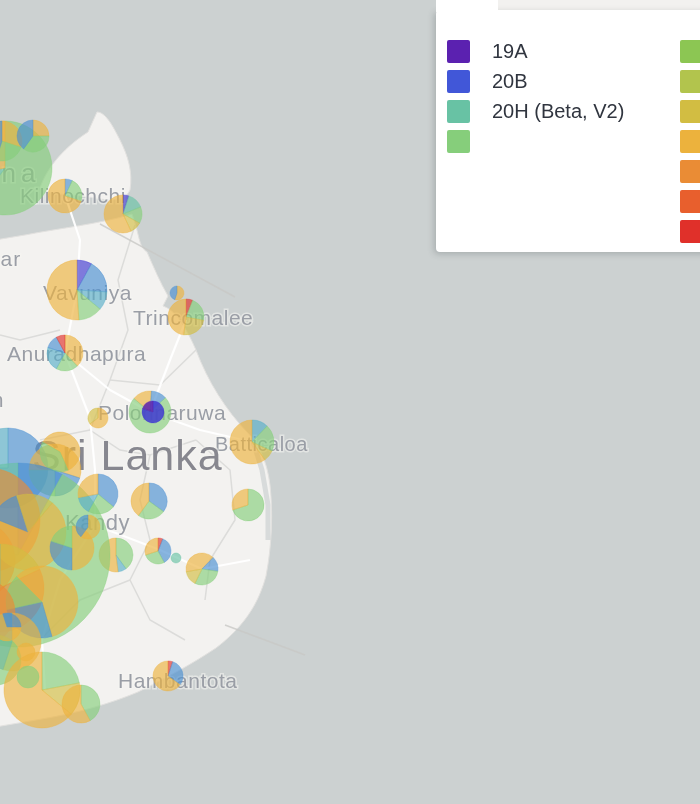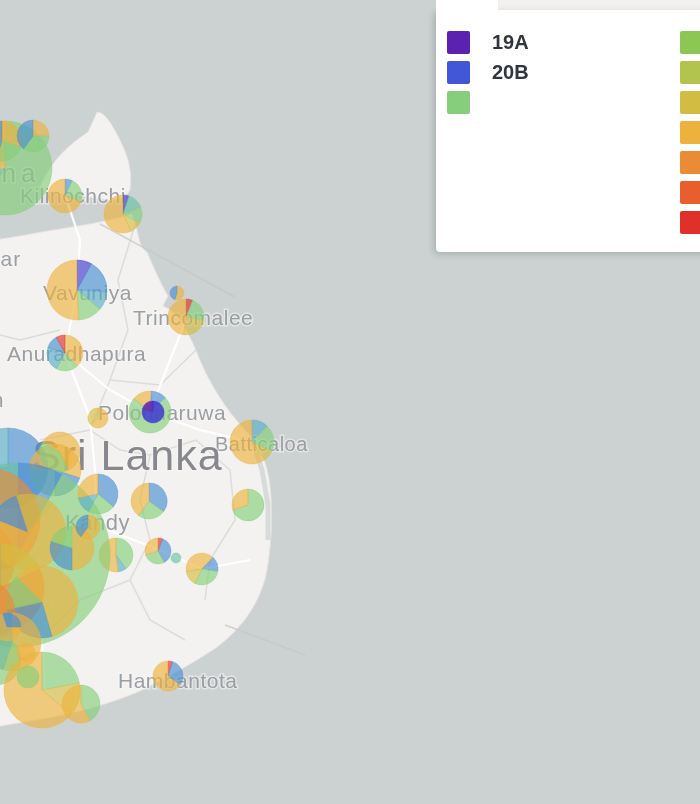--- a/index.html
+++ b/index.html
@@ -10,21 +10,21 @@
   }
   #map-svg{position:absolute;left:0;top:0;}
   .legend-panel{
     position:absolute;background:#ffffff;
     border-radius:4px 0 0 4px;
     box-shadow:-2px 2px 6px rgba(60,70,75,.25);
     z-index:5;
   }
   .legend-tab{position:absolute;background:#ffffff;z-index:6;}
   .legend-strip{position:absolute;background:#f2f1ef;z-index:4;}
-  .legend-col{position:absolute;top:21px;font-weight:bold;}
+  .legend-col{position:absolute;top:30px;}
   .legend-row{display:flex;align-items:center;height:23px;margin-bottom:7px;cursor:pointer;}
   .legend-swatch{width:23px;height:23px;border-radius:2px;flex:0 0 23px;}
   .legend-label{margin-left:22px;font-size:20px;color:#30353f;white-space:nowrap;}
   svg text{font-family:"Liberation Sans",sans-serif;}
 </style>
 </head>
 <body>
 
 <svg id="map-svg" width="700" height="804" viewBox="0 0 700 804">
     <rect x="0" y="0" width="700" height="804" fill="#ccd1d1"></rect>
@@ -258,20 +258,24 @@
   <div class="legend-col" style="left:11px;" id="legend-col-0">
       <div class="legend-row">
         <div class="legend-swatch" style="background: rgb(91, 33, 176);"></div>
         <div class="legend-label">19A</div>
       </div>
       <div class="legend-row">
         <div class="legend-swatch" style="background: rgb(65, 87, 216);"></div>
         <div class="legend-label">20B</div>
       </div>
       <div class="legend-row">
+        <div class="legend-swatch" style="background: rgb(104, 194, 164);"></div>
+        <div class="legend-label">20H (Beta, V2)</div>
+      </div>
+      <div class="legend-row">
         <div class="legend-swatch" style="background: rgb(134, 206, 123);"></div>
       </div>
     </div>
   <div class="legend-col" style="left:244px;" id="legend-col-1">
       <div class="legend-row">
         <div class="legend-swatch" style="background: rgb(140, 198, 83);"></div>
       </div>
       <div class="legend-row">
         <div class="legend-swatch" style="background: rgb(178, 196, 77);"></div>
       </div>

